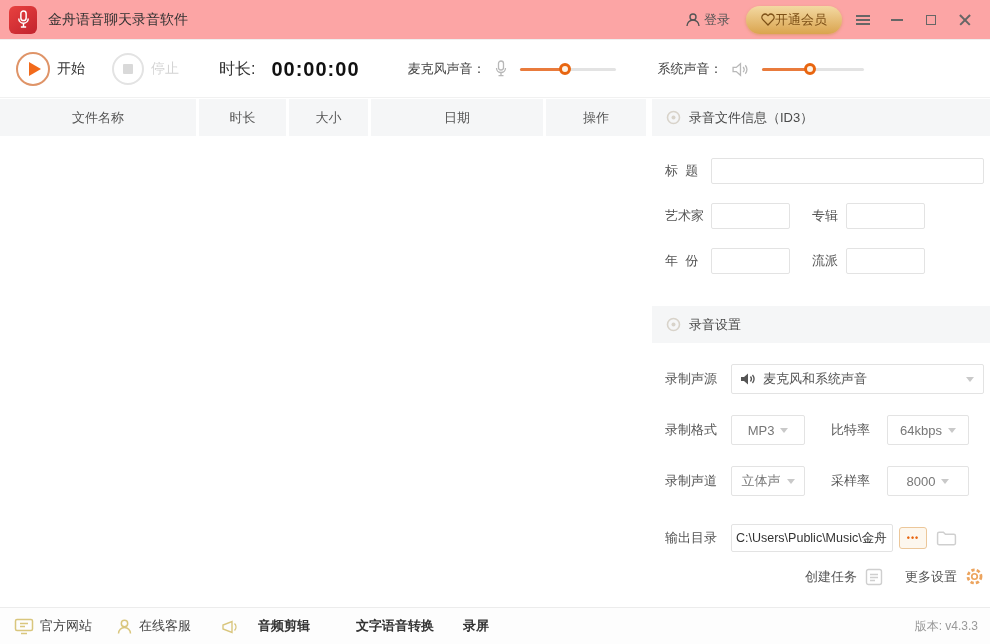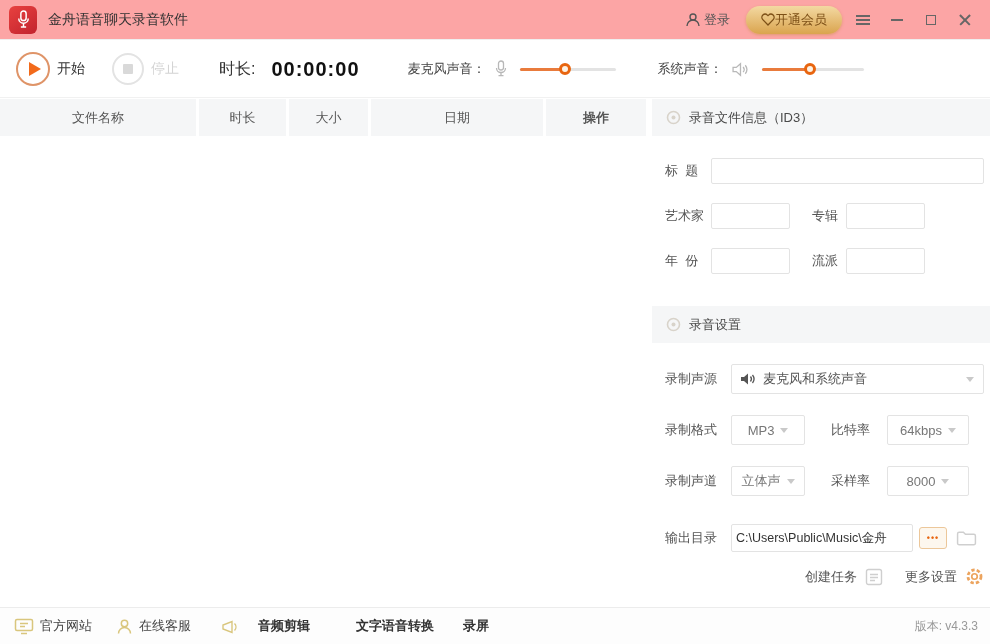--- a/index.html
+++ b/index.html
@@ -50,21 +50,21 @@
   .slider-fill { position:absolute; left:0; top:0; height:3px; background:#e97b3c; border-radius:2px; }
   .slider-handle { position:absolute; top:50%; transform:translate(-50%,-50%);
     width:12px; height:12px; border-radius:50%; background:#fdf2e4; border:3px solid #e8650f; }
 
   
   .table-area { position:absolute; top:99px; left:0; width:646px; bottom:37px; background:#fff;text-align:center; }
   .thead { display:flex; height:37px; }
   .th { background:#f5f6f7; color:#555; font-size:13px; display:flex; align-items:center;
     justify-content:center; margin-right:3px; }
   .th:last-child { margin-right:0; }
-  .col-name{width:196px;} .col-dur{width:87px;} .col-size{width:79px;} .col-date{width:172px;} .col-op{width:100px;font-weight:bold;}
+  .col-name{width:196px;} .col-dur{width:87px;} .col-size{width:79px;} .col-date{width:172px;} .col-op{width:100px;}
   .file-empty { position:absolute; top:37px; left:0; right:0; bottom:0; background:#fff; }
 
   
   .panel { position:absolute; top:99px; left:652px; right:0; bottom:37px; background:#fff; }
   .sec-header { height:37px; background:#f5f6f7; display:flex; align-items:center; gap:8px;
     padding-left:14px; font-size:13px; color:#4a4a4a; }
   .sec-header.settings { margin-top:32px; }
   .form-row { display:flex; align-items:center; margin-left:13px; margin-right:6px; }
   .r1 { margin-top:22px; } .r2 { margin-top:19px; } .r3 { margin-top:19px; }
   .rs { margin-top:21px; } .rout { margin-top:28px; } .rtask { margin-top:15px; }
@@ -78,21 +78,21 @@
   .dropdown { height:30px; border:1px solid #e3e3e3; border-radius:2px; background:#fff;
     display:flex; align-items:center; font-size:13px; color:#777; padding:0 8px; cursor:pointer; position:relative; }
   .dd-source { flex:1; margin-left:8px; gap:7px; color:#555; }
   .dd-sm { width:74px; margin-left:8px; justify-content:center; gap:6px; }
   .dd-bit { width:82px; margin-left:8px; justify-content:center; gap:6px; }
   .chev { width:0; height:0; border-left:4px solid transparent; border-right:4px solid transparent;
     border-top:5px solid #c9c9c9; }
   .dd-source .chev { position:absolute; right:9px; }
   .lblset { width:58px; flex:none; }
   .lblset2 { margin-left:26px; width:48px; flex:none; }
-  .inp-path { width:182px; margin-left:8px; height:28px; font-size:12.5px; padding:8px 4px; }
+  .inp-path { width:162px; margin-left:8px; height:28px; font-size:12.5px; padding:8px 4px; }
   .browse-btn { width:28px; height:22px; margin-left:6px; border:1px solid #ecc79a; border-radius:3px;
     background:#fdf7ee; color:#e8650f; font-size:9px; letter-spacing:1px; display:flex;
     align-items:center; justify-content:center; cursor:pointer; font-weight:bold; }
   .folder-btn { margin-left:9px; cursor:pointer; display:flex; align-items:center; }
   .task-row { justify-content:flex-end; gap:8px; }
   .task-label { font-size:13px; color:#555; cursor:pointer; }
   .gap14 { margin-left:14px; }
 
   
   .footer { position:absolute; left:0; right:0; bottom:0; height:37px; background:#fdfdfd;

